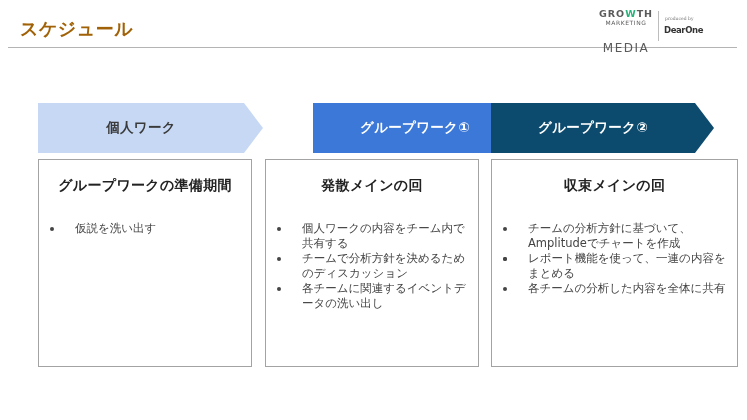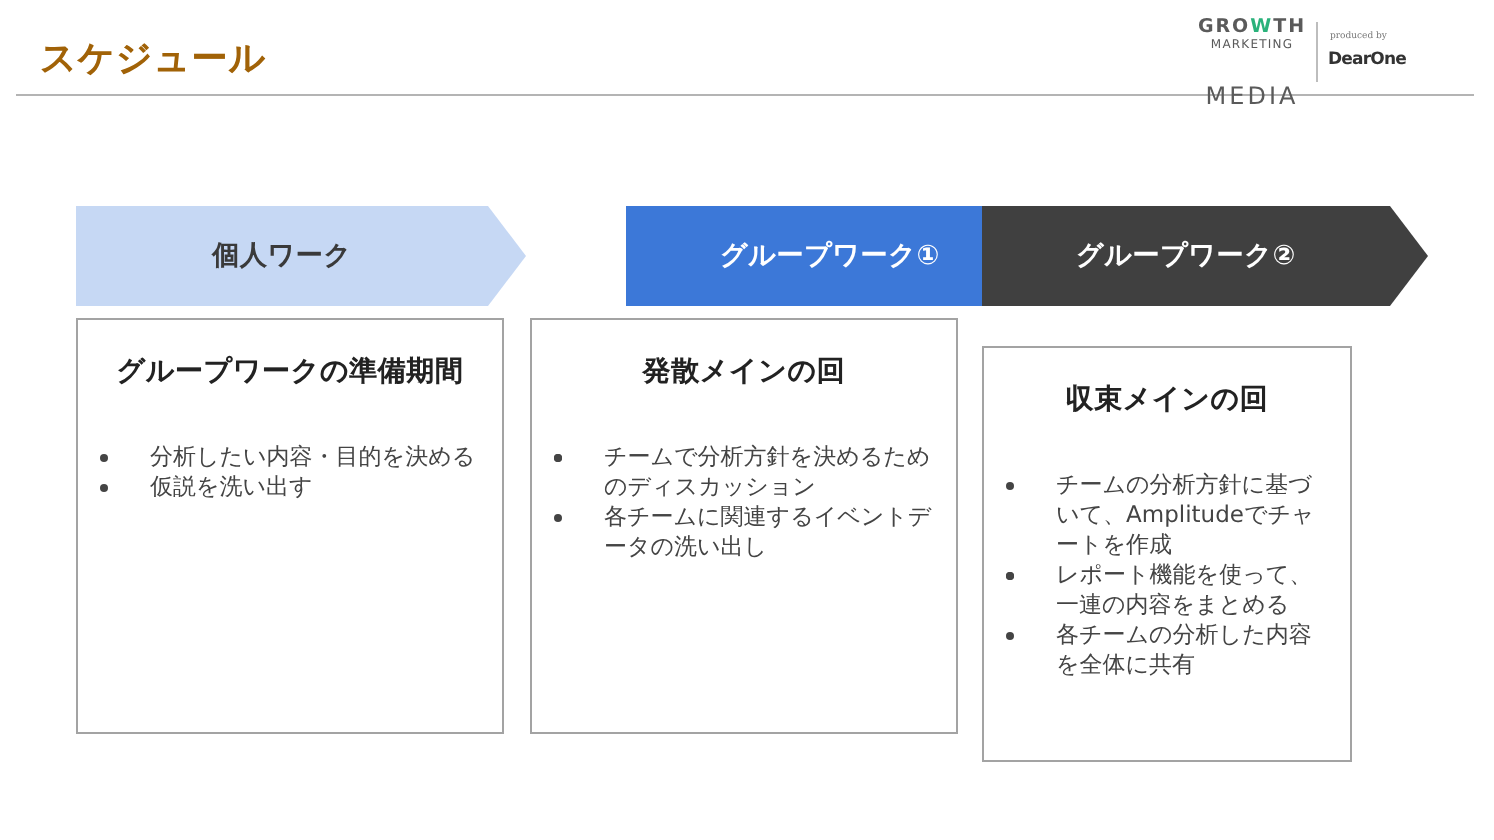--- a/index.html
+++ b/index.html
@@ -105,33 +105,33 @@
       box-sizing: border-box;
       padding-right: 19px;
     }
     .arrow-label {
       font-size: 13.5px;
       font-weight: bold;
       letter-spacing: 0.3px;
     }
     .arrow-1 { left: 38px; width: 225px; background: #c6d8f4; color: #3a3a3a; font-family: Liberation Serif, serif; }
     .arrow-2 { left: 265px; width: 223px; background: #3c78d8; color: #ffffff; margin-left: 48px; }
-    .arrow-3 { left: 491px; width: 223px; background: #404040; color: #ffffff; }
+    .arrow-3 { left: 491px; width: 223px; background: #0c4a6e; color: #ffffff; }
 
     .card {
       position: absolute;
       top: 159px;
       height: 208px;
       border: 1px solid #a3a3a3;
       box-sizing: border-box;
       background: #ffffff;
     }
     .card-1 { left: 38px; width: 214px; }
     .card-2 { left: 265px; width: 214px; }
-    .card-3 { left: 491px; width: 185px; margin-top: 14px; }
+    .card-3 { left: 491px; width: 247px; }
     .card-title {
       position: absolute;
       left: 0;
       right: 0;
       top: 17px;
       text-align: center;
       font-size: 14px;
       font-weight: bold;
       color: #222222;
       letter-spacing: 0.3px;
@@ -185,29 +185,28 @@
 <div class="arrow arrow-2">
   <span class="arrow-label">グループワーク①</span>
 </div>
 <div class="arrow arrow-3">
   <span class="arrow-label">グループワーク②</span>
 </div>
 
 <div class="card card-1">
   <div class="card-title">グループワークの準備期間</div>
   <ul class="card-list">
-    <li><span class="bullet"></span><span>分析したい内容・目的を決める</span></li>
     <li><span class="bullet"></span><span>仮説を洗い出す</span></li>
   </ul>
 </div>
 
 <div class="card card-2">
   <div class="card-title">発散メインの回</div>
   <ul class="card-list">
-    <li><span class="bullet"></span></li>
+    <li><span class="bullet"></span><span>個人ワークの内容をチーム内で共有する</span></li>
     <li><span class="bullet"></span><span>チームで分析方針を決めるためのディスカッション</span></li>
     <li><span class="bullet"></span><span>各チームに関連するイベントデータの洗い出し</span></li>
   </ul>
 </div>
 
 <div class="card card-3">
   <div class="card-title">収束メインの回</div>
   <ul class="card-list">
     <li><span class="bullet"></span><span>チームの分析方針に基づいて、Amplitudeでチャートを作成</span></li>
     <li><span class="bullet"></span></li>

